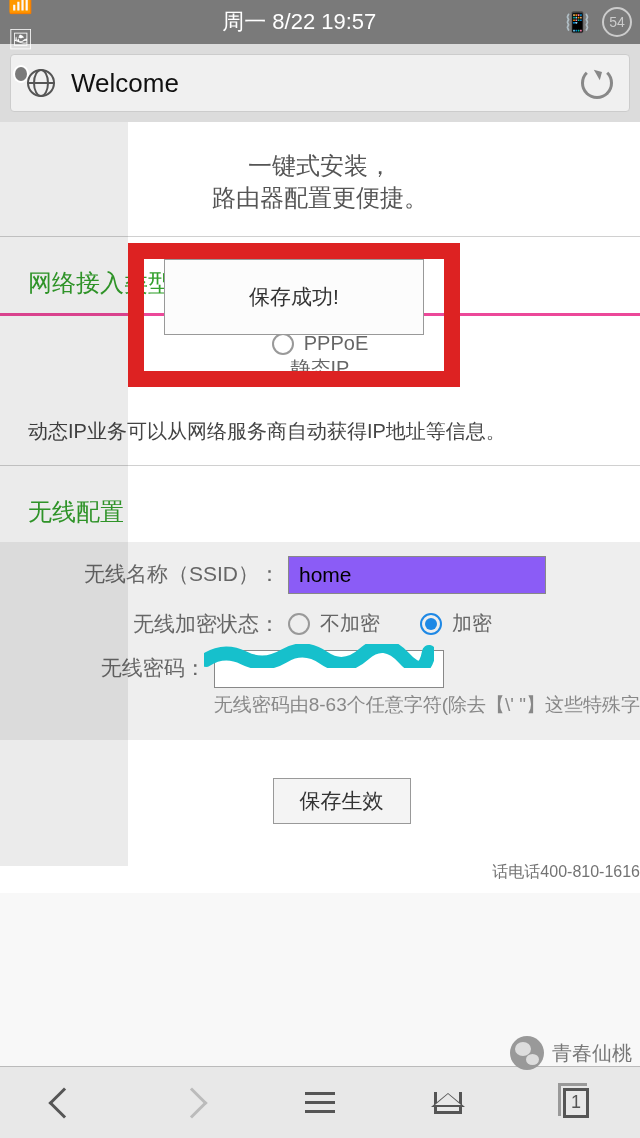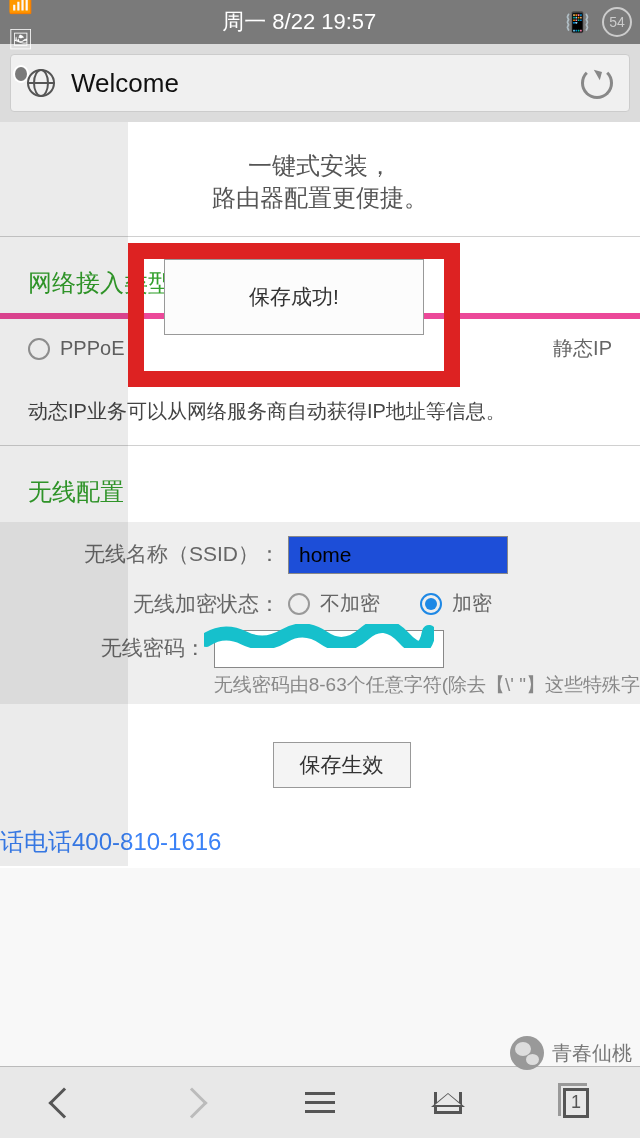--- a/index.html
+++ b/index.html
@@ -22,67 +22,67 @@
     .reload-icon::after { content: ''; position: absolute; top: -4px; right: 2px; width: 0; height: 0; border: 6px solid transparent; border-left-color: #888; transform: rotate(-30deg); }
     
     .page-content { position: relative; background: #fff; }
     .dimmer { position: absolute; top: 0; left: 0; width: 128px; height: 744px; background: rgba(0,0,0,0.08); z-index: 2; pointer-events: none; }
     
     .header-text { text-align: center; padding: 28px 0 22px; font-size: 24px; color: #555; border-bottom: 1px solid #d0d0d0; }
     
     .section-title { color: #33a02c; font-size: 24px; padding: 30px 0 14px 28px; font-weight: normal; }
     
     .conn-section { position: relative; }
-    .radio-row { border-top: 6px solid #ec4899; padding: 16px 28px; display: flex; align-items: center; justify-content: space-between; }
+    .radio-row { border-top: 3px solid #ec4899; padding: 16px 28px; display: flex; align-items: center; justify-content: space-between; flex-direction: column; }
     .radio-item { display: flex; align-items: center; gap: 10px; font-size: 20px; color: #666; }
     .radio-circle { width: 22px; height: 22px; border: 2px solid #999; border-radius: 50%; }
     
     .red-box { position: absolute; top: 6px; left: 128px; width: 332px; height: 144px; border: 16px solid #d22; z-index: 5; display: flex; justify-content: center; }
     .dialog-inner { background: #fcfcfc; border: 1px solid #999; width: 260px; height: 76px; display: flex; align-items: center; justify-content: center; font-size: 21px; color: #333; }
     
     .desc-text { padding: 20px 28px; font-size: 20px; color: #444; border-bottom: 1px solid #d0d0d0; }
     
     .wifi-section { }
     .form-row { display: flex; align-items: flex-start; padding: 6px 0; }
     .form-label { width: 260px; text-align: right; font-size: 21px; color: #666; padding-right: 8px; padding-top: 4px; }
     .form-control { flex: 1; }
-    .text-input { border: 1px solid #888; padding: 6px 10px; font-size: 21px; width: 220px; background: #1d4ed8; }
+    .text-input { border: 1px solid #888; padding: 6px 10px; font-size: 21px; width: 258px; background: #8b5cf6; }
     .radio-inline { display: flex; gap: 40px; align-items: center; padding-top: 4px; }
     .radio-btn { width: 22px; height: 22px; border: 2px solid #999; border-radius: 50%; display: inline-flex; align-items: center; justify-content: center; }
     .radio-btn.checked { border-color: #1e88e5; }
     .radio-btn.checked::after { content: ''; width: 12px; height: 12px; background: #1e88e5; border-radius: 50%; }
     
     .pwd-box { position: relative; width: 230px; }
     .pwd-scribble { position: absolute; left: -10px; top: -6px; width: 230px; height: 24px; z-index: 3; }
     .pwd-input { border: 1px solid #888; padding: 6px 10px; font-size: 21px; width: 230px; background: #fff; position: relative; }
     .pwd-hint { font-size: 19px; color: #888; margin-top: 4px; white-space: nowrap; }
     
     .save-btn-wrap { text-align: center; padding: 38px 0; }
     .save-btn { border: 1px solid #999; background: #f4f4f4; padding: 8px 26px; font-size: 21px; color: #333; cursor: pointer; margin-left: 43px; }
     
-    .phone-text { padding: 0 0 10px 0; font-size: 24px; color: #3b82f6; }
+    .phone-text { padding: 0 0 10px 0; font-size: 16px; color: #737373; text-align: right; }
     
     .bottom-nav { position: absolute; bottom: 0; left: 0; right: 0; height: 72px; background: #e8e8e8; border-top: 1px solid #bbb; display: flex; align-items: center; justify-content: space-around; }
     .nav-icon { width: 36px; height: 36px; display: flex; align-items: center; justify-content: center; }
     .arrow-back { width: 22px; height: 22px; border-left: 3px solid #555; border-bottom: 3px solid #555; transform: rotate(45deg); }
     .arrow-fwd { width: 22px; height: 22px; border-right: 3px solid #bbb; border-top: 3px solid #bbb; transform: rotate(45deg); }
     .menu-lines { width: 30px; display: flex; flex-direction: column; gap: 6px; }
     .menu-lines span { height: 3px; background: #555; }
     .home-shape { width: 28px; height: 22px; border: 3px solid #555; border-top: none; position: relative; }
     .home-shape::before { content: ''; position: absolute; top: -16px; left: -6px; width: 0; height: 0; border: 17px solid transparent; border-bottom: 14px solid #555; }
     .home-shape::after { content: ''; position: absolute; top: -11px; left: -2px; width: 0; height: 0; border: 13px solid transparent; border-bottom: 11px solid #e8e8e8; }
     .tab-count { width: 26px; height: 30px; border: 3px solid #555; display: flex; align-items: center; justify-content: center; font-size: 18px; color: #555; position: relative; }
     .tab-count::before { content: ''; position: absolute; top: -8px; left: -8px; width: 26px; height: 30px; border-top: 3px solid #999; border-left: 3px solid #999; }
     
     .watermark { position: absolute; bottom: 68px; right: 8px; display: flex; align-items: center; gap: 8px; color: #777; font-size: 20px; z-index: 10; }
     .wechat-icon { width: 34px; height: 34px; border-radius: 50%; background: #999; position: relative; }
     .wechat-icon::before { content: ''; position: absolute; width: 16px; height: 14px; background: #ddd; border-radius: 50%; top: 6px; left: 5px; }
     .wechat-icon::after { content: ''; position: absolute; width: 13px; height: 11px; background: #ddd; border-radius: 50%; bottom: 5px; right: 5px; }
     
-    .gray-area { background: #eee; padding: 8px 0 0 28px; }
+    .gray-area { background: #eee; padding: 8px 0 16px 28px; }
   </style>
 </head>
 <body>
 
 <div class="status-bar">
   <div class="status-left">
     <span class="signal-4g">4G</span>
     <span>📶</span>
     <span>🖼</span>
     <svg width="24" height="24" viewBox="0 0 24 24">

